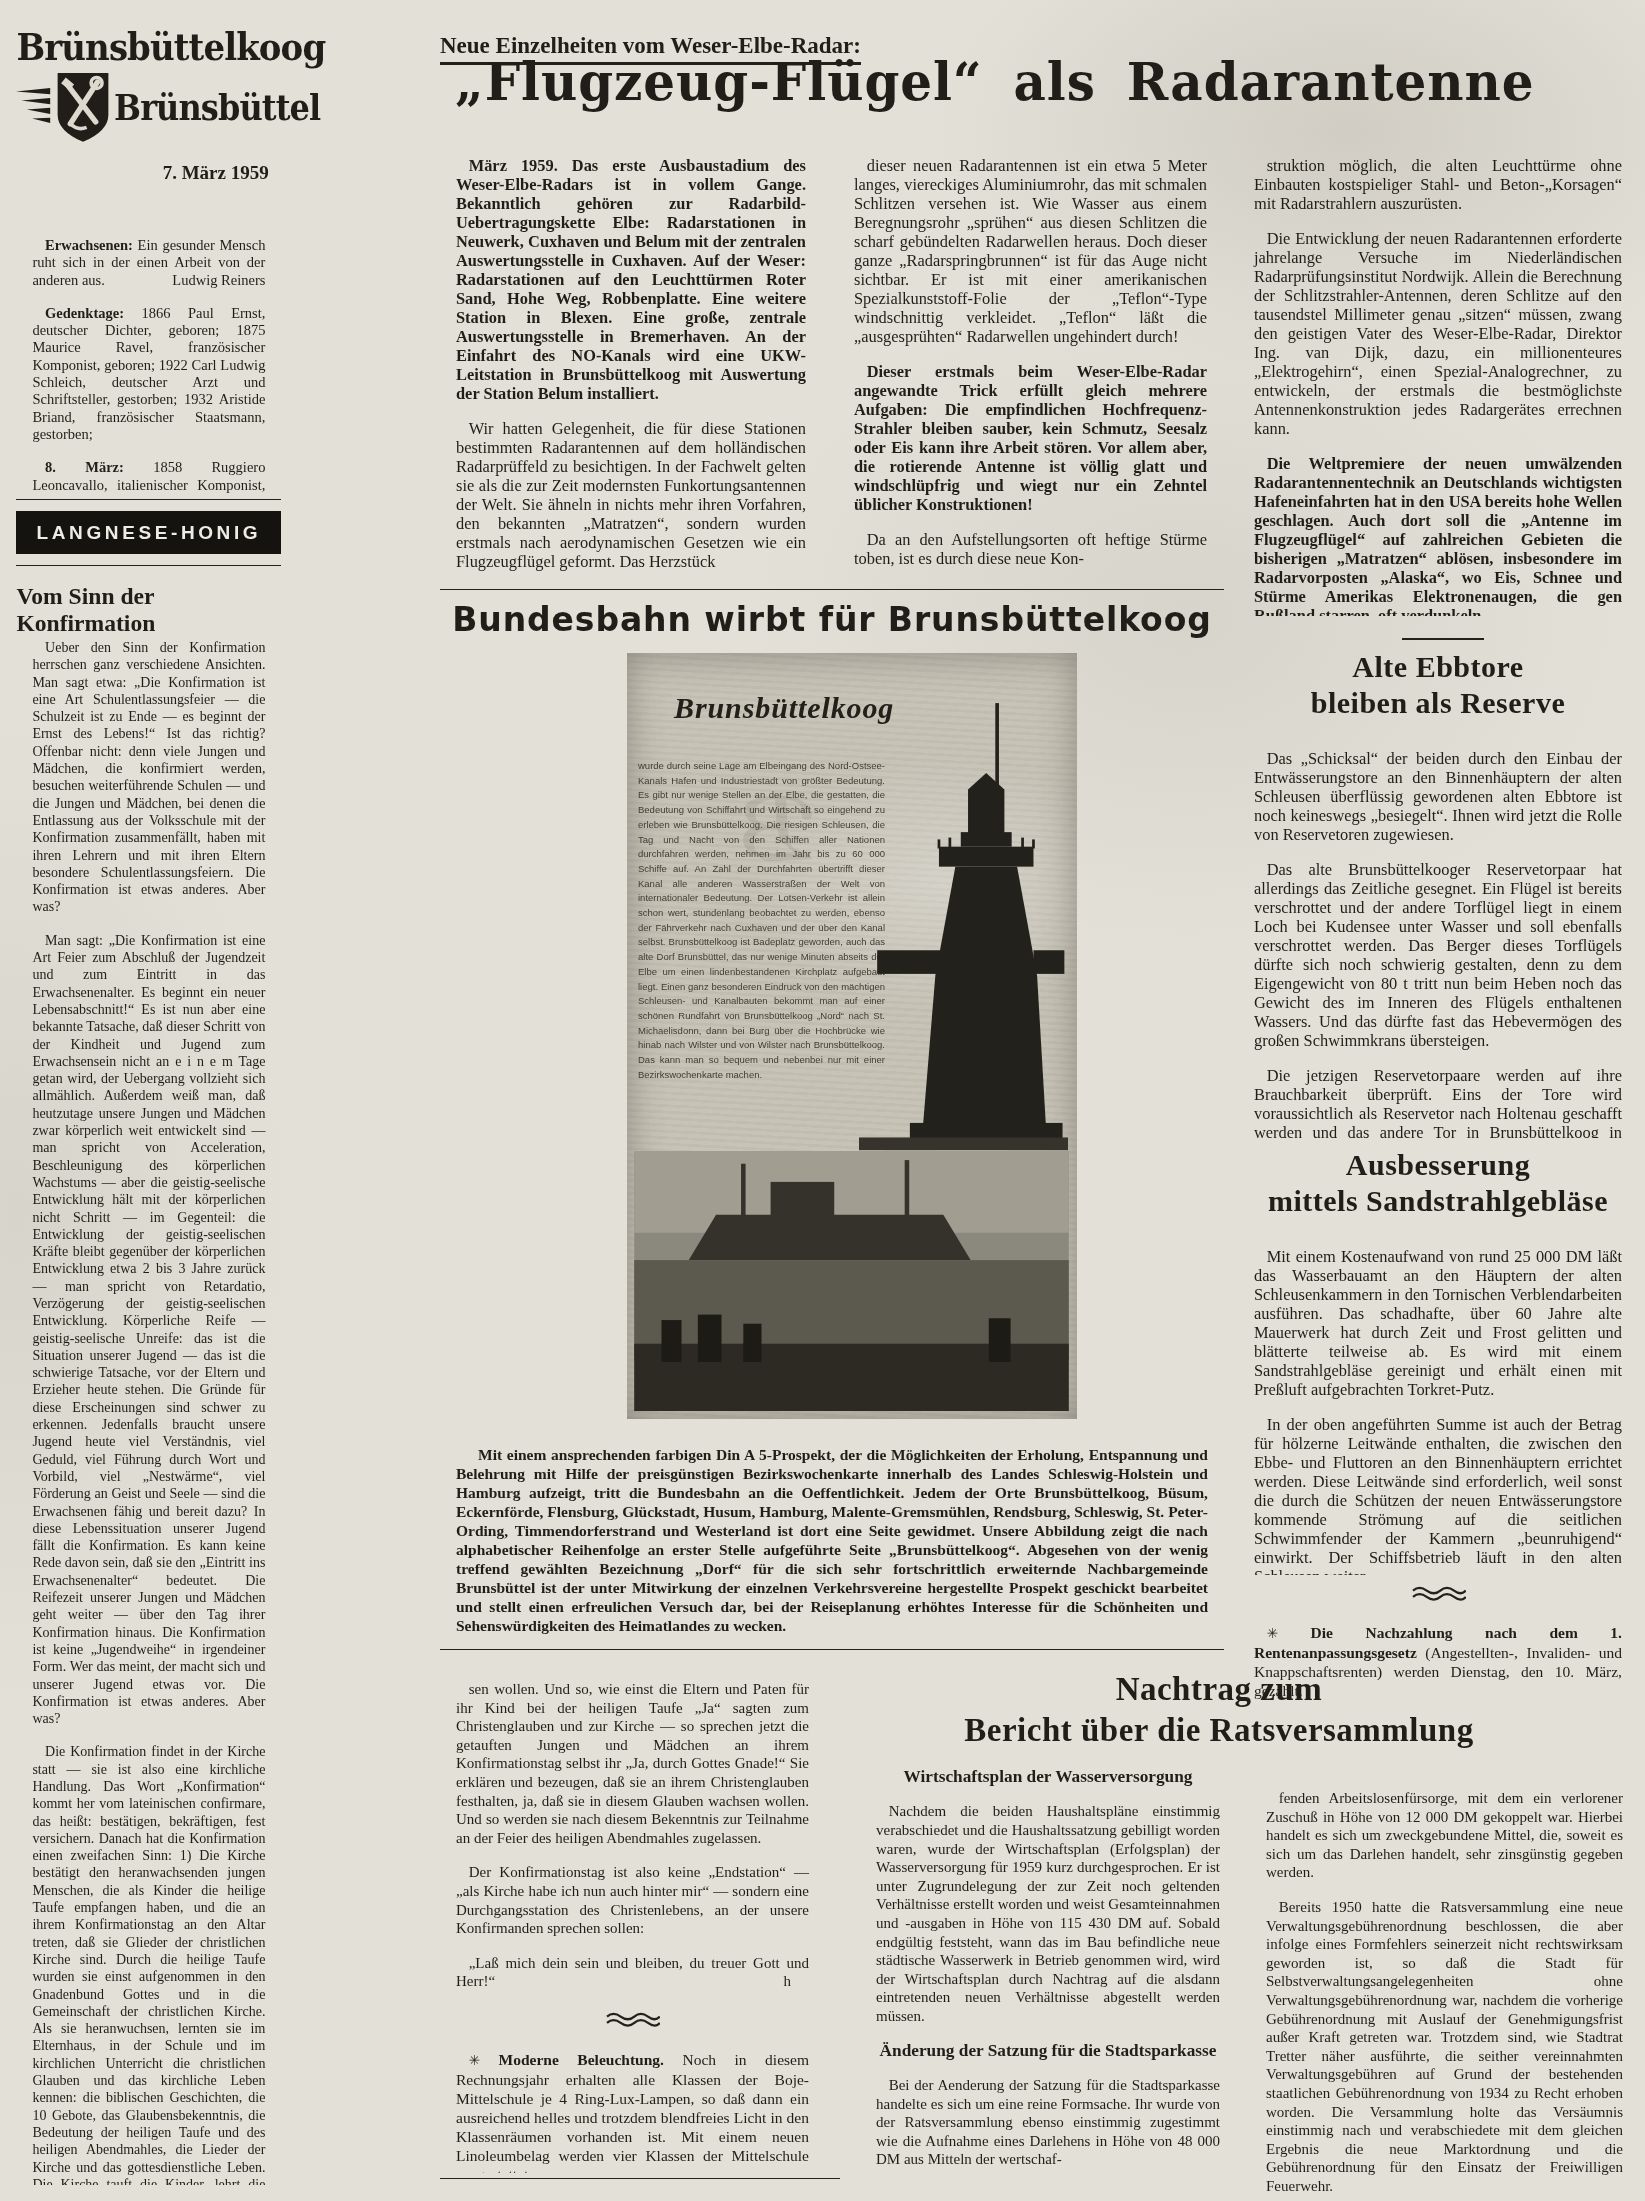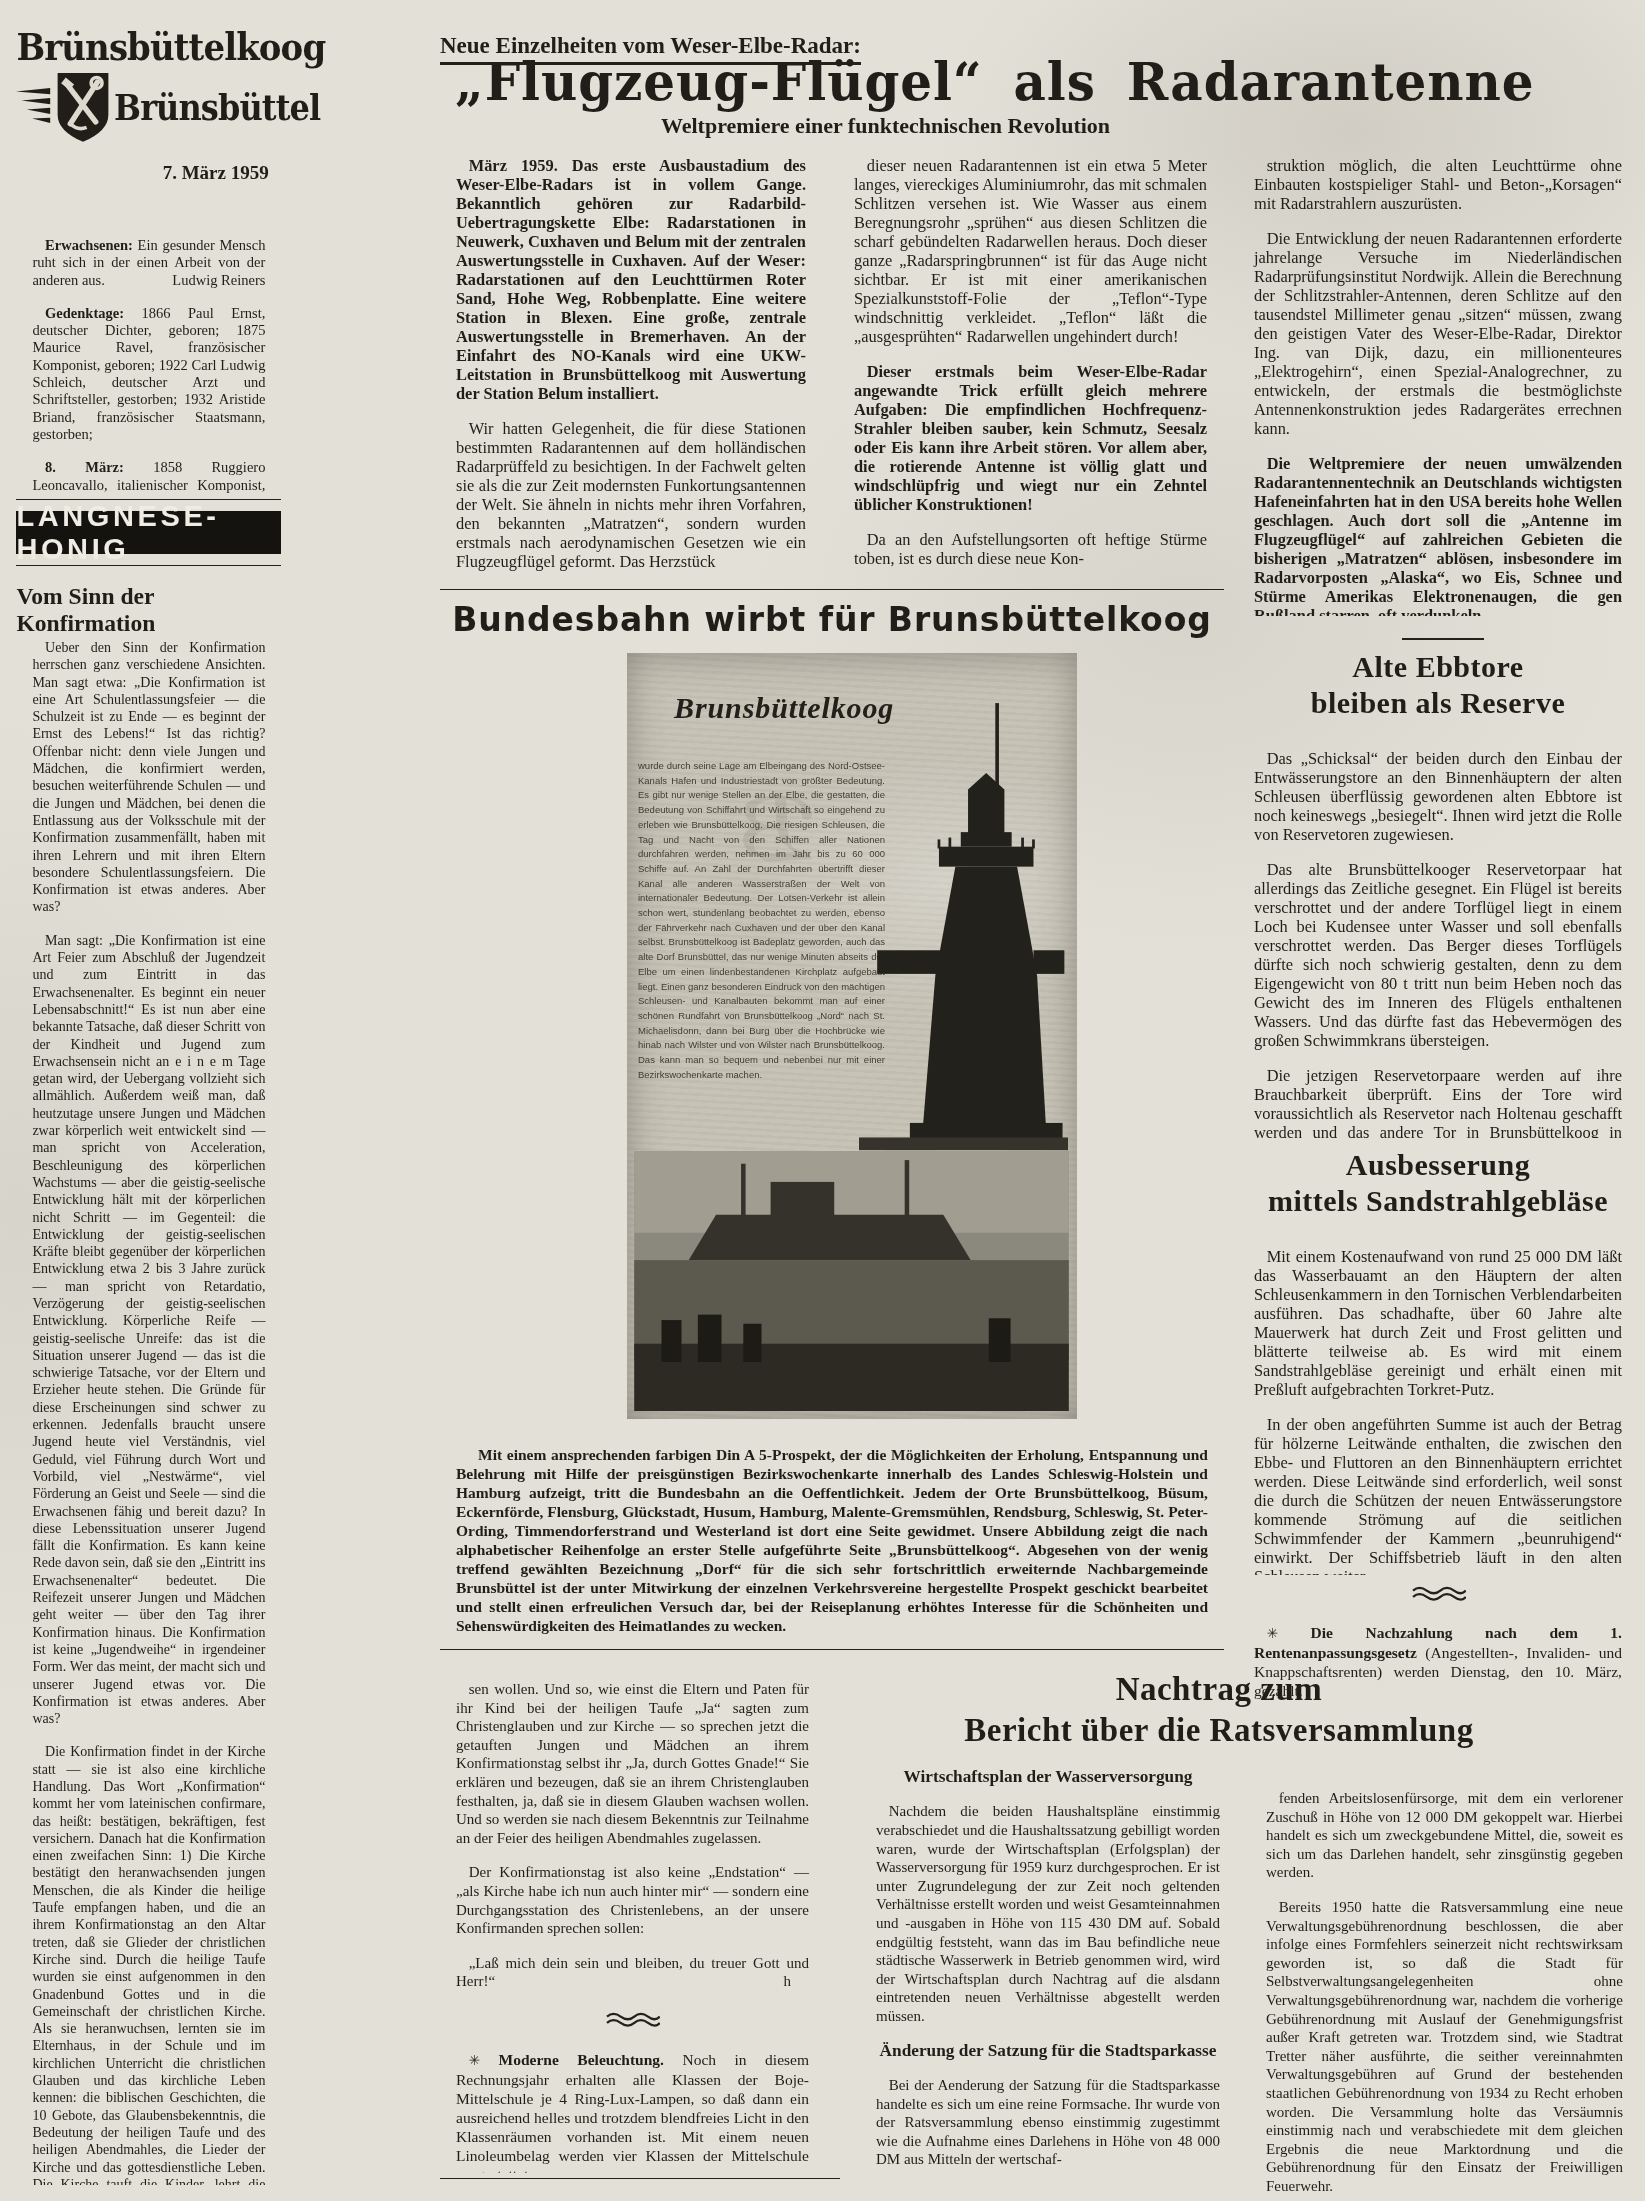--- a/index.html
+++ b/index.html
@@ -17,21 +17,21 @@
   .mast-line1{font-family:"DejaVu Serif",serif;font-weight:700;font-size:34px;letter-spacing:-0.9px;transform:scaleY(1.08);white-space:nowrap;}
   .mast-row{display:flex;align-items:center;gap:1.8px;margin-top:1.8px;}
   .mast-line2{font-family:"DejaVu Serif",serif;font-weight:700;font-size:32px;letter-spacing:-0.9px;transform:scaleY(1.08);white-space:nowrap;}
   .mast-date{font-weight:700;font-size:19px;text-align:right;padding-right:12.7px;margin-top:14.5px;}
   
   .intro{font-size:14.5px;line-height:17.3px;}
   .lbl{font-weight:700;}
   .auth{float:right;}
   .rule{border-top:1.8px solid #24211c;}
   .ad-box{background:#15130f;color:#efece4;display:flex;align-items:center;justify-content:center;
-    font-family:"Liberation Sans",sans-serif;font-weight:700;font-size:29px;letter-spacing:3.6px;}
+    font-family:"Liberation Sans",sans-serif;font-weight:700;font-size:19px;letter-spacing:3.6px;}
   .konf-title{font-weight:700;font-size:23.6px;}
   .konf-body{font-size:14px;line-height:17.3px;overflow:hidden;}
   .konf-body p{margin-bottom:0.9px;}
   
   .kicker{font-weight:700;font-size:23px;border-bottom:3.6px solid #24211c;padding-bottom:2.7px;white-space:nowrap;}
   .headline{font-family:"DejaVu Serif",serif;font-weight:700;font-size:50px;letter-spacing:0.9px;word-spacing:12.7px;white-space:nowrap;transform:scaleY(1.05);transform-origin:left top;}
   .subhead{font-weight:700;font-size:22px;text-align:center;}
   .bodycol{font-size:16.4px;line-height:19px;overflow:hidden;}
   .radar-c1 p:nth-child(1){font-weight:700;}
   .radar-c2 p:nth-child(2){font-weight:700;}
@@ -106,21 +106,20 @@
 
   <div class="abs konf-title" style="left:16.4px;top:583px;width:265px;">Vom Sinn der Konfirmation</div>
   <div class="abs konf-body just" style="left:16.4px;top:623px;width:265px;height:1562px;">
       <p>Ueber den Sinn der Konfirmation herrschen ganz verschiedene Ansichten. Man sagt etwa: „Die Konfirmation ist eine Art Schulentlassungsfeier — die Schulzeit ist zu Ende — es beginnt der Ernst des Lebens!“ Ist das richtig? Offenbar nicht: denn viele Jungen und Mädchen, die konfirmiert werden, besuchen weiterführende Schulen — und die Jungen und Mädchen, bei denen die Entlassung aus der Volksschule mit der Konfirmation zusammenfällt, haben mit ihren Lehrern und mit ihren Eltern besondere Schulentlassungsfeiern. Die Konfirmation ist etwas anderes. Aber was?</p>
       <p>Man sagt: „Die Konfirmation ist eine Art Feier zum Abschluß der Jugendzeit und zum Eintritt in das Erwachsenenalter. Es beginnt ein neuer Lebensabschnitt!“ Es ist nun aber eine bekannte Tatsache, daß dieser Schritt von der Kindheit und Jugend zum Erwachsensein nicht an e i n e m Tage getan wird, der Uebergang vollzieht sich allmählich. Außerdem weiß man, daß heutzutage unsere Jungen und Mädchen zwar körperlich weit entwickelt sind — man spricht von Acceleration, Beschleunigung des körperlichen Wachstums — aber die geistig-seelische Entwicklung hält mit der körperlichen nicht Schritt — im Gegenteil: die Entwicklung der geistig-seelischen Kräfte bleibt gegenüber der körperlichen Entwicklung etwa 2 bis 3 Jahre zurück — man spricht von Retardatio, Verzögerung der geistig-seelischen Entwicklung. Körperliche Reife — geistig-seelische Unreife: das ist die Situation unserer Jugend — das ist die schwierige Tatsache, vor der Eltern und Erzieher heute stehen. Die Gründe für diese Erscheinungen sind schwer zu erkennen. Jedenfalls braucht unsere Jugend heute viel Verständnis, viel Geduld, viel Führung durch Wort und Vorbild, viel „Nestwärme“, viel Förderung an Geist und Seele — sind die Erwachsenen fähig und bereit dazu? In diese Lebenssituation unserer Jugend fällt die Konfirmation. Es kann keine Rede davon sein, daß sie den „Eintritt ins Erwachsenenalter“ bedeutet. Die Reifezeit unserer Jungen und Mädchen geht weiter — über den Tag ihrer Konfirmation hinaus. Die Konfirmation ist keine „Jugendweihe“ in irgendeiner Form. Wer das meint, der macht sich und unserer Jugend etwas vor. Die Konfirmation ist etwas anderes. Aber was?</p>
       <p>Die Konfirmation findet in der Kirche statt — sie ist also eine kirchliche Handlung. Das Wort „Konfirmation“ kommt her vom lateinischen confirmare, das heißt: bestätigen, bekräftigen, fest versichern. Danach hat die Konfirmation einen zweifachen Sinn: 1) Die Kirche bestätigt den heranwachsenden jungen Menschen, die als Kinder die heilige Taufe empfangen haben, und die an ihrem Konfirmationstag an den Altar treten, daß sie Glieder der christlichen Kirche sind. Durch die heilige Taufe wurden sie einst aufgenommen in den Gnadenbund Gottes und in die Gemeinschaft der christlichen Kirche. Als sie heranwuchsen, lernten sie im Elternhaus, in der Schule und im kirchlichen Unterricht die christlichen Glauben und das kirchliche Leben kennen: die biblischen Geschichten, die 10 Gebote, das Glaubensbekenntnis, die Bedeutung der heiligen Taufe und des heiligen Abendmahles, die Lieder der Kirche und das gottesdienstliche Leben. Die Kirche tauft die Kinder, lehrt die heranwachsende Jugend und versichert und bestätigt am Konfirmationstag ihren Konfirmanden, daß sie Glieder der christlichen Kirche sind. Diese Bestätigung ist verbunden mit dem Dank an Gott für alles, was er diesen Jungen und Mädchen geschenkt hat — und mit der Bitte, daß Gott diese einzelnen Konfirmanden durch Christus vor allem Bösen schützen und zu allem Guten stärken möge. — 2) Am Konfirmationstage bestätigen und bekräftigen auch die Konfirmanden etwas. Sie werden gefragt, ob sie im christlichen Glauben durch Gottes Gnade bleiben und wach-</p>
     </div>
 
   <div class="abs kicker" style="left:440px;top:33px;">Neue Einzelheiten vom Weser-Elbe-Radar:</div>
   <div class="abs headline" style="left:455px;top:51px;width:1191px;">„Flugzeug-Flügel“ als Radarantenne</div>
-  <div class="abs subhead" style="left:440px;top:113px;width:891px;">Weltpremiere einer funktechnischen Revolution</div>
 
   <div class="abs bodycol just radar-c1" style="left:440px;top:140px;width:382px;height:451px;">
       <p>März 1959. Das erste Ausbaustadium des Weser-Elbe-Radars ist in vollem Gange. Bekanntlich gehören zur Radarbild-Uebertragungskette Elbe: Radarstationen in Neuwerk, Cuxhaven und Belum mit der zentralen Auswertungsstelle in Cuxhaven. Auf der Weser: Radarstationen auf den Leuchttürmen Roter Sand, Hohe Weg, Robbenplatte. Eine weitere Station in Blexen. Eine große, zentrale Auswertungsstelle in Bremerhaven. An der Einfahrt des NO-Kanals wird eine UKW-Leitstation in Brunsbüttelkoog mit Auswertung der Station Belum installiert.</p>
       <p>Wir hatten Gelegenheit, die für diese Stationen bestimmten Radarantennen auf dem holländischen Radarprüffeld zu besichtigen. In der Fachwelt gelten sie als die zur Zeit modernsten Funkortungsantennen der Welt. Sie ähneln in nichts mehr ihren Vorfahren, den bekannten „Matratzen“, sondern wurden erstmals nach aerodynamischen Gesetzen wie ein Flugzeugflügel geformt. Das Herzstück</p>
     </div>
   <div class="abs bodycol just radar-c2" style="left:838px;top:140px;width:385px;height:451px;">
       <p>dieser neuen Radarantennen ist ein etwa 5 Meter langes, viereckiges Aluminiumrohr, das mit schmalen Schlitzen versehen ist. Wie Wasser aus einem Beregnungsrohr „sprühen“ aus diesen Schlitzen die scharf gebündelten Radarwellen heraus. Doch dieser ganze „Radarspringbrunnen“ ist für das Auge nicht sichtbar. Er ist mit einer amerikanischen Spezialkunststoff-Folie der „Teflon“-Type windschnittig verkleidet. „Teflon“ läßt die „ausgesprühten“ Radarwellen ungehindert durch!</p>
       <p>Dieser erstmals beim Weser-Elbe-Radar angewandte Trick erfüllt gleich mehrere Aufgaben: Die empfindlichen Hochfrequenz-Strahler bleiben sauber, kein Schmutz, Seesalz oder Eis kann ihre Arbeit stören. Vor allem aber, die rotierende Antenne ist völlig glatt und windschlüpfrig und wiegt nur ein Zehntel üblicher Konstruktionen!</p>
       <p>Da an den Aufstellungsorten oft heftige Stürme toben, ist es durch diese neue Kon-</p>
     </div>

